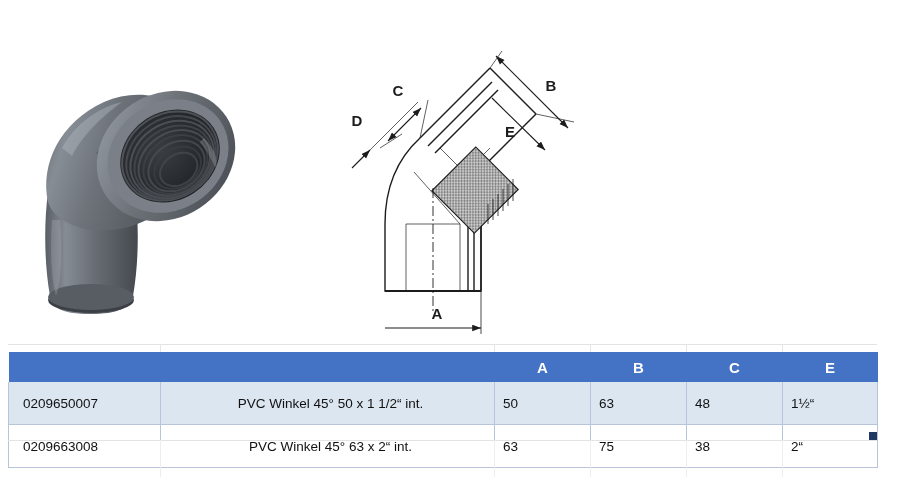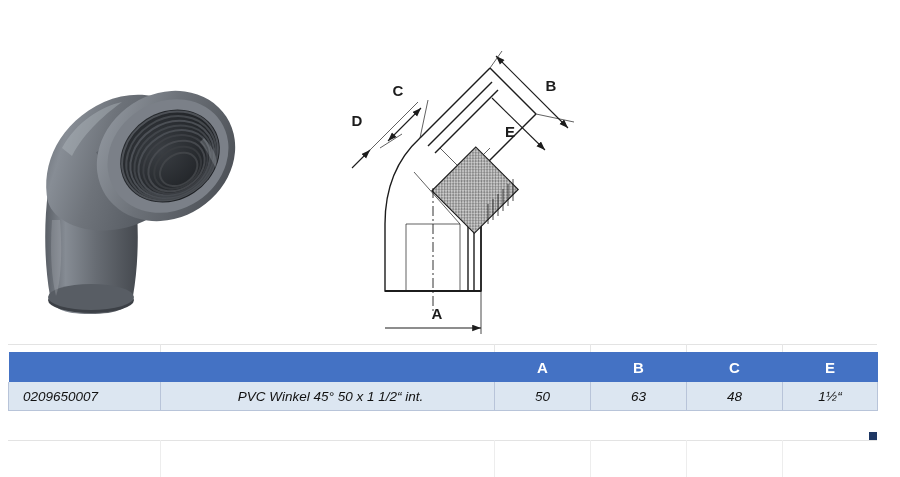--- a/index.html
+++ b/index.html
@@ -70,33 +70,32 @@
     padding: 0;
     text-align: center;
     border: none;
   }
   #spec-table thead th.blank { background: #4472C4; }
 
   #spec-table tbody tr.row-odd  td { background: #DCE6F1; }
   #spec-table tbody tr.row-even td { background: #ffffff; }
 
   #spec-table tbody td {
-    height: 28px;
+    height: 42px;
     padding: 0 8px;
     border-right: 1px solid #b8c4d9;
     border-bottom: 1px solid #b8c4d9;
     color: #111111;
     white-space: nowrap;
     overflow: hidden;
-    font-style: italic;
   }
   #spec-table tbody td:first-child { border-left: 1px solid #b8c4d9; }
   #spec-table tbody td.cell-art  { text-align: left; padding-left: 14px; }
   #spec-table tbody td.cell-desc { text-align: center; padding-left: 14px; }
-  #spec-table tbody td.cell-num  { text-align: center; }
+  #spec-table tbody td.cell-num  { }
 
   
   #table-handle {
     position: absolute;
     left: 869px; top: 432px;
     width: 8px; height: 8px;
     background: #1F3864;
   }
 
   
@@ -324,20 +323,28 @@
   </thead>
   <tbody>
     <tr class="row-odd">
       <td class="cell-art">0209650007</td>
       <td class="cell-desc">PVC Winkel 45° 50 x 1 1/2“ int.</td>
       <td class="cell-num">50</td>
       <td class="cell-num">63</td>
       <td class="cell-num">48</td>
       <td class="cell-num">1½“</td>
     </tr>
+    <tr class="row-even">
+      <td class="cell-art">0209663008</td>
+      <td class="cell-desc">PVC Winkel 45° 63 x 2“ int.</td>
+      <td class="cell-num">63</td>
+      <td class="cell-num">75</td>
+      <td class="cell-num">38</td>
+      <td class="cell-num">2“</td>
+    </tr>
   </tbody>
 </table>
 
 <div id="table-handle"></div>
 
 <div class="grid-line-h" style="top:344px"></div>
 <div class="grid-line-h" style="top:440px"></div>
 <div class="grid-line-v" style="left:160px"></div>
 <div class="grid-line-v" style="left:494px"></div>
 <div class="grid-line-v" style="left:590px"></div>

